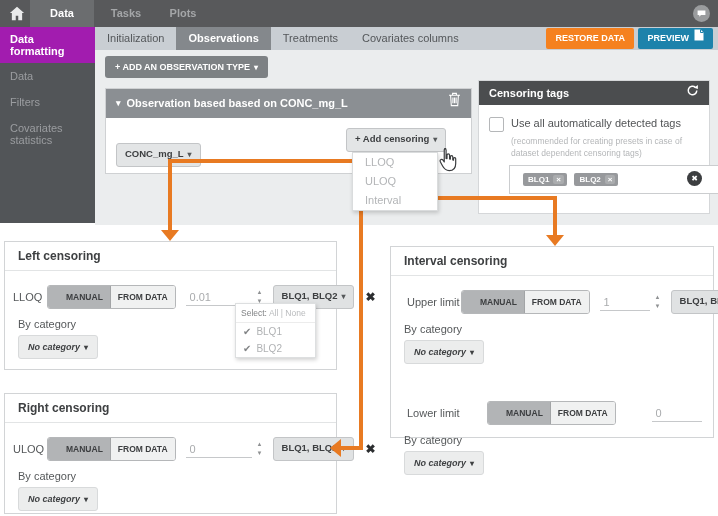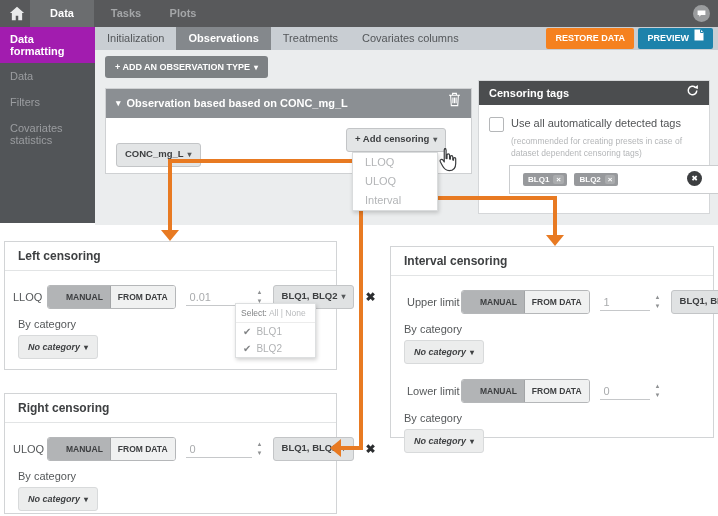--- a/index.html
+++ b/index.html
@@ -291,21 +291,21 @@
         <input class="num-input" value="1" style="">
         <span class="spinner">
             <span>▲</span>
             <span>▼</span>
           </span>
         <span class="gbtn tagsel"><span>BLQ1, BLQ2</span></span>
 
       </div>
       <div class="by-cat">By category</div>
       <div class="nocat"><span>No category</span><span class="caret">▾</span></div>
-      <div class="limit-row" style="margin-top:7px;">
+      <div class="limit-row" style="margin-top:29px;gap:26px;">
         <span class="limit-label">Lower limit</span>
         <span class="seg">
             <span class="seg-btn active">MANUAL</span>
             <span class="seg-btn">FROM DATA</span>
           </span>
         <input class="num-input" value="0" style="">
         <span class="spinner">
             <span>▲</span>
             <span>▼</span>
           </span>

